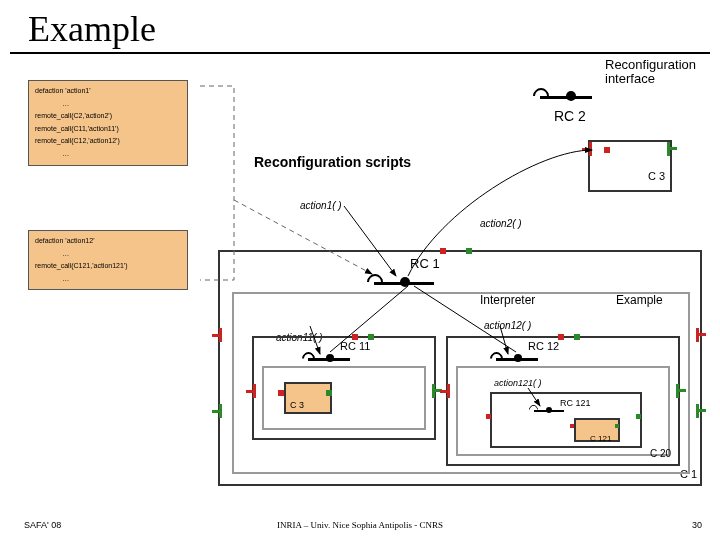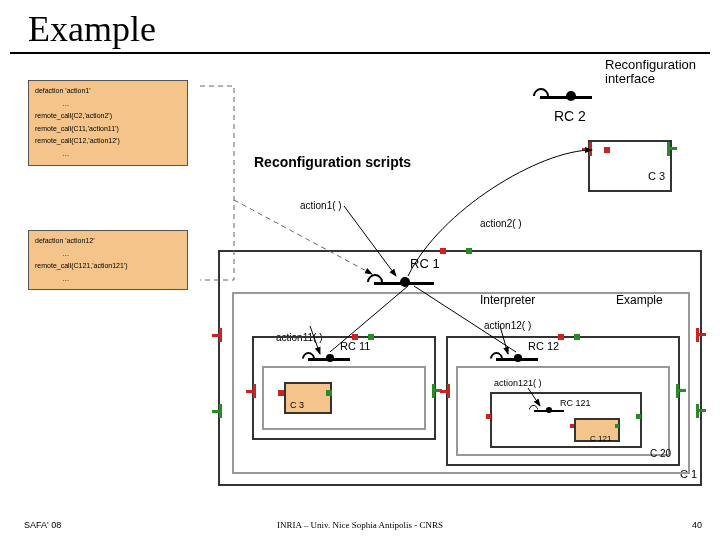--- a/index.html
+++ b/index.html
@@ -44,20 +44,21 @@
   .comp-orange {
     background: #f4c48a;
   }
   .comp-label {
     position: absolute;
     font-size: 11px;
   }
   .action-label {
     position: absolute;
     font-size: 10px;
+    font-style: italic;
   }
   .footer-left {
     position: absolute;
     left: 24px;
     bottom: 10px;
     font-size: 9px;
   }
   .footer-center {
     position: absolute;
     left: 0; right: 0;
@@ -254,13 +255,13 @@
 
   <path d="M408,286 L330,352" stroke="#000" fill="none"></path>
 
   <path d="M414,286 L516,352" stroke="#000" fill="none"></path>
 
   <path d="M528,388 L540,406" stroke="#000" fill="none" marker-end="url(#arr)"></path>
 </svg>
 
 <div class="footer-left">SAFA' 08</div>
 <div class="footer-center">INRIA – Univ. Nice Sophia Antipolis - CNRS</div>
-<div class="footer-right">40</div>
+<div class="footer-right">30</div>
 
 </body></html>

